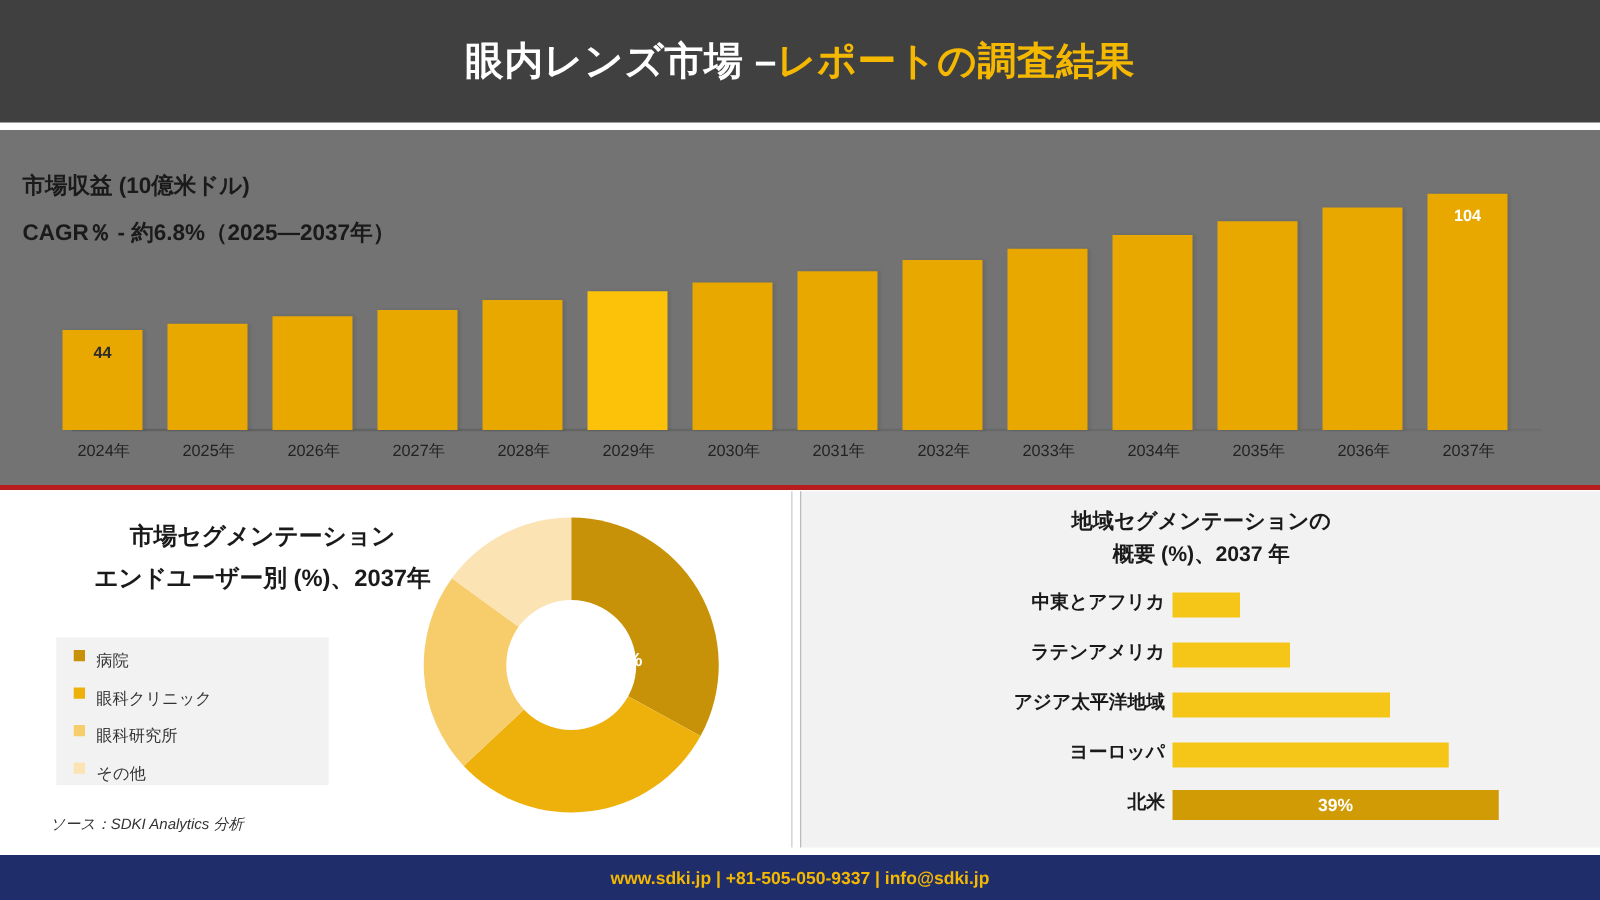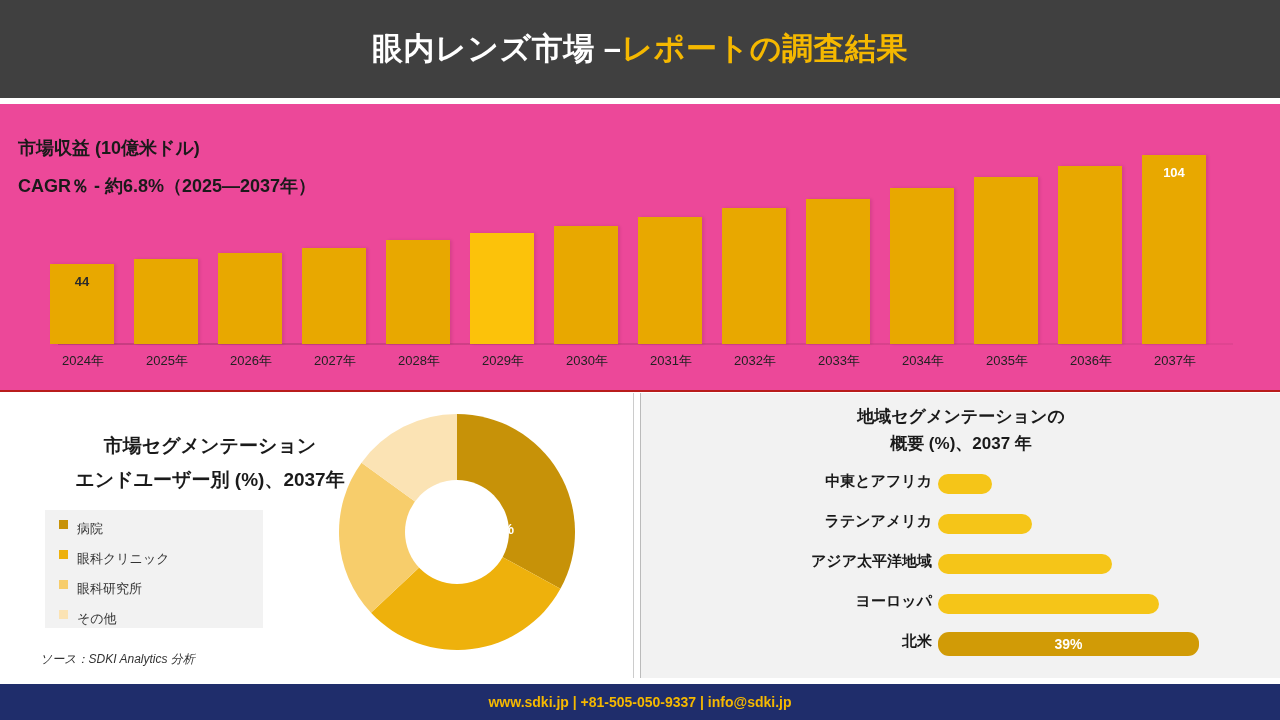--- a/index.html
+++ b/index.html
@@ -19,22 +19,22 @@
     display:flex; align-items:center; justify-content:center;
   }
   .header-title {
     font-size:31px; font-weight:bold; color:#ffffff; letter-spacing:0.5px;
   }
   .header-title .accent { color:#f5b800; }
 
   
   .top-section {
     position:absolute; left:0; top:104px; width:1280px; height:288px;
-    background:#ec4899;
-    border-bottom:2px solid #b91c1c;
+    background:#737373;
+    border-bottom:4px solid #b91c1c;
   }
   .kpi { position:absolute; left:18px; top:32px; }
   .kpi-line { font-size:18px; font-weight:bold; color:#1a1a1a; margin-bottom:14px; }
 
   .bars {
     position:absolute; left:40px; top:10px; width:1200px; height:230px;
   }
   .bar-baseline {
     position:absolute; left:18px; top:229px; width:1175px; height:2px;
     background:linear-gradient(to right, rgba(0,0,0,0.16), rgba(0,0,0,0.05));
@@ -66,21 +66,21 @@
   .bl-panel {
     position:absolute; left:0; top:0; width:634px; height:285px;
     background:#ffffff; border-right:1px solid #cccccc;
   }
   .br-panel {
     position:absolute; left:640px; top:0; width:640px; height:285px;
     background:#f2f2f2; border-left:1px solid #bbbbbb;
   }
 
   .seg-title {
-    position:absolute; left:40px; top:36px; width:340px;
+    position:absolute; left:40px; top:20px; width:340px;
     text-align:center; font-size:19px; font-weight:bold; color:#1a1a1a;
     line-height:34px;
   }
   .legend {
     position:absolute; left:45px; top:117px; width:218px; height:118px;
     background:#f2f2f2; padding:10px 0 0 14px;
   }
   .legend-row { display:flex; height:30px; }
   .legend-sw { width:9px; height:9px; margin-right:9px; }
   .legend-label { font-size:13px; color:#333333; }
@@ -100,21 +100,21 @@
     position:absolute; left:0; top:10px; width:640px; text-align:center;
     font-size:17px; font-weight:bold; color:#1a1a1a; line-height:27px;
   }
   .reg-rows { position:absolute; left:0; top:74px; width:640px; height:200px; }
   .reg-row { position:absolute; left:15px; width:640px; height:34px;text-decoration:underline; }
   .reg-name {
     position:absolute; right:364px; top:5px; width:240px; text-align:right;
     font-size:15px; font-weight:bold; color:#1a1a1a; white-space:nowrap;
   }
   .reg-bar {
-    position:absolute; left:282px; background:#f5c518; height:20px; top:7px;border-radius:11px;
+    position:absolute; left:282px; background:#f5c518; height:20px; top:7px;
   }
   .reg-bar.hl { background:#d19b06; height:24px; top:5px; }
   .reg-bar-value {
     position:absolute; left:0; right:0; top:4px; text-align:center;
     font-size:14px; font-weight:bold; color:#ffffff;
   }
 
   
   .footer {
     position:absolute; left:0; top:684px; width:1280px; height:36px;

